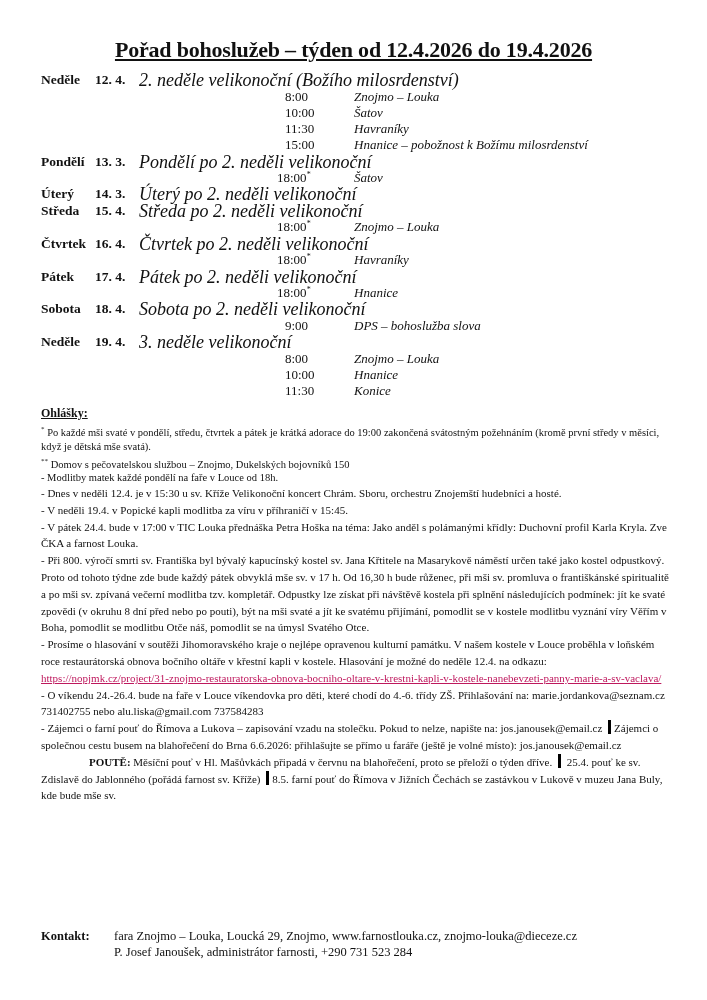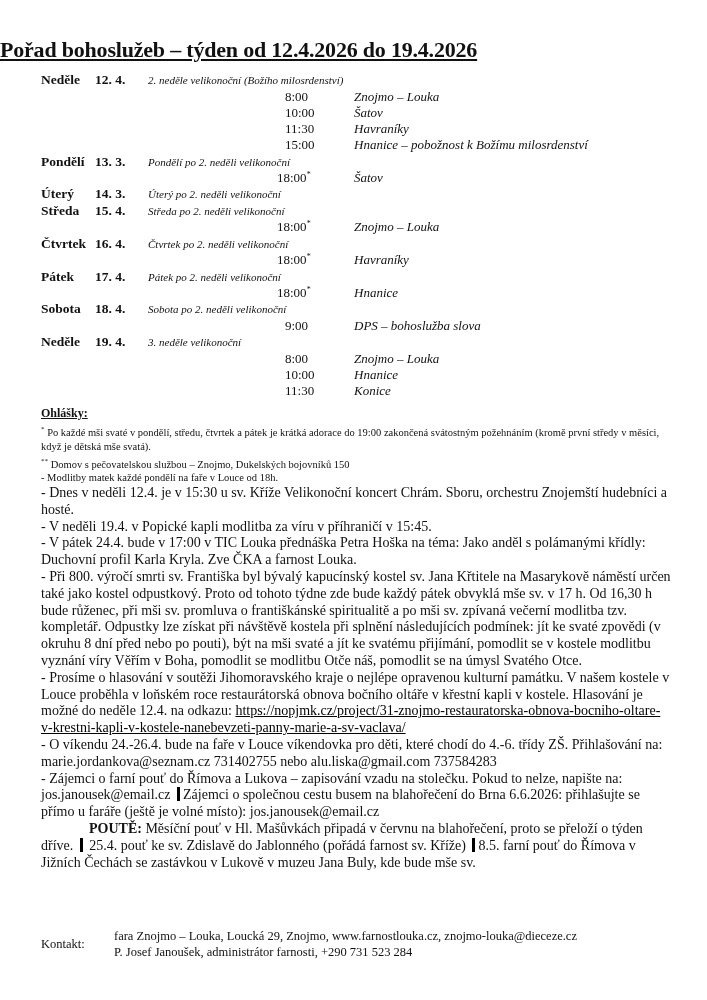--- a/index.html
+++ b/index.html
@@ -1,43 +1,43 @@
 <!DOCTYPE html>
 <html><head>
   <meta charset="utf-8">
   <style>
     html, body { margin: 0; padding: 0; background: #ffffff; }
     body {
       width: 707px; height: 1000px; position: relative; overflow: hidden;
       font-family: "Liberation Serif", serif; color: #111;
     }
     .page-title {
-      position: absolute; top: 37px; left: 0; width: 707px; text-align: left;
+      position: absolute; top: 37px; left: 0; width: 707px; text-align: center;
       font-weight: bold; font-size: 22px; text-decoration: underline;
       letter-spacing: -0.2px;
     }
     .schedule { position: absolute; top: 72px; left: 41px; width: 640px; }
     .day-row { position: relative; height: 16.5px; font-size: 13.5px; line-height: 16.5px; }
     .day-name { position: absolute; left: 0; font-weight: bold; }
     .day-date { position: absolute; left: 54px; font-weight: bold; }
-    .day-title { position: absolute; left: 107px; font-style: italic; font-size: 11px; }
+    .day-title { position: absolute; left: 98px; font-style: italic; font-size: 18px; }
     .mass-row { position: relative; height: 16.3px; font-size: 13px; line-height: 16.3px; }
     .mass-time { position: absolute; left: 244px; width: 56px; text-align: left; }
     .mass-time sup { font-size: 8px; vertical-align: top; line-height: 10px; }
     .mass-place { position: absolute; left: 313px; font-style: italic; }
     .announce { position: absolute; top: 405px; left: 41px; width: 630px; }
     .announce-heading { font-weight: bold; font-size: 12px; text-decoration: underline; line-height: 17px; }
     .note-small { font-size: 10.5px; line-height: 14px; }
     .note-small sup { font-size: 7px; }
-    .para { font-size: 14px; line-height: 16.8px; }
-    .link { color: #000000; text-decoration: underline; }
+    .para { font-size: 11px; line-height: 16.8px; }
+    .link { color: #be185d; text-decoration: underline; }
     .bar { display: inline-block; width: 3px; height: 14px; background: #000; vertical-align: -2px; margin: 0 3px; }
     .bold { font-weight: bold; margin-left: 48px; }
     .contact { position: absolute; top: 928px; left: 41px; font-size: 12.5px; line-height: 16px; }
-    .contact-label { position: absolute; left: 0; top: 8px; font-weight: normal; }
+    .contact-label { position: absolute; left: 0; top: 0; font-weight: bold; }
     .contact-lines { position: absolute; left: 73px; top: 0; white-space: nowrap; }
   </style>
 </head>
 <body>
 
 <div class="page-title">Pořad bohoslužeb – týden od 12.4.2026 do 19.4.2026</div>
 
 <div class="schedule" id="schedule">
     <div class="day-row">
       <span class="day-name">Neděle</span>

